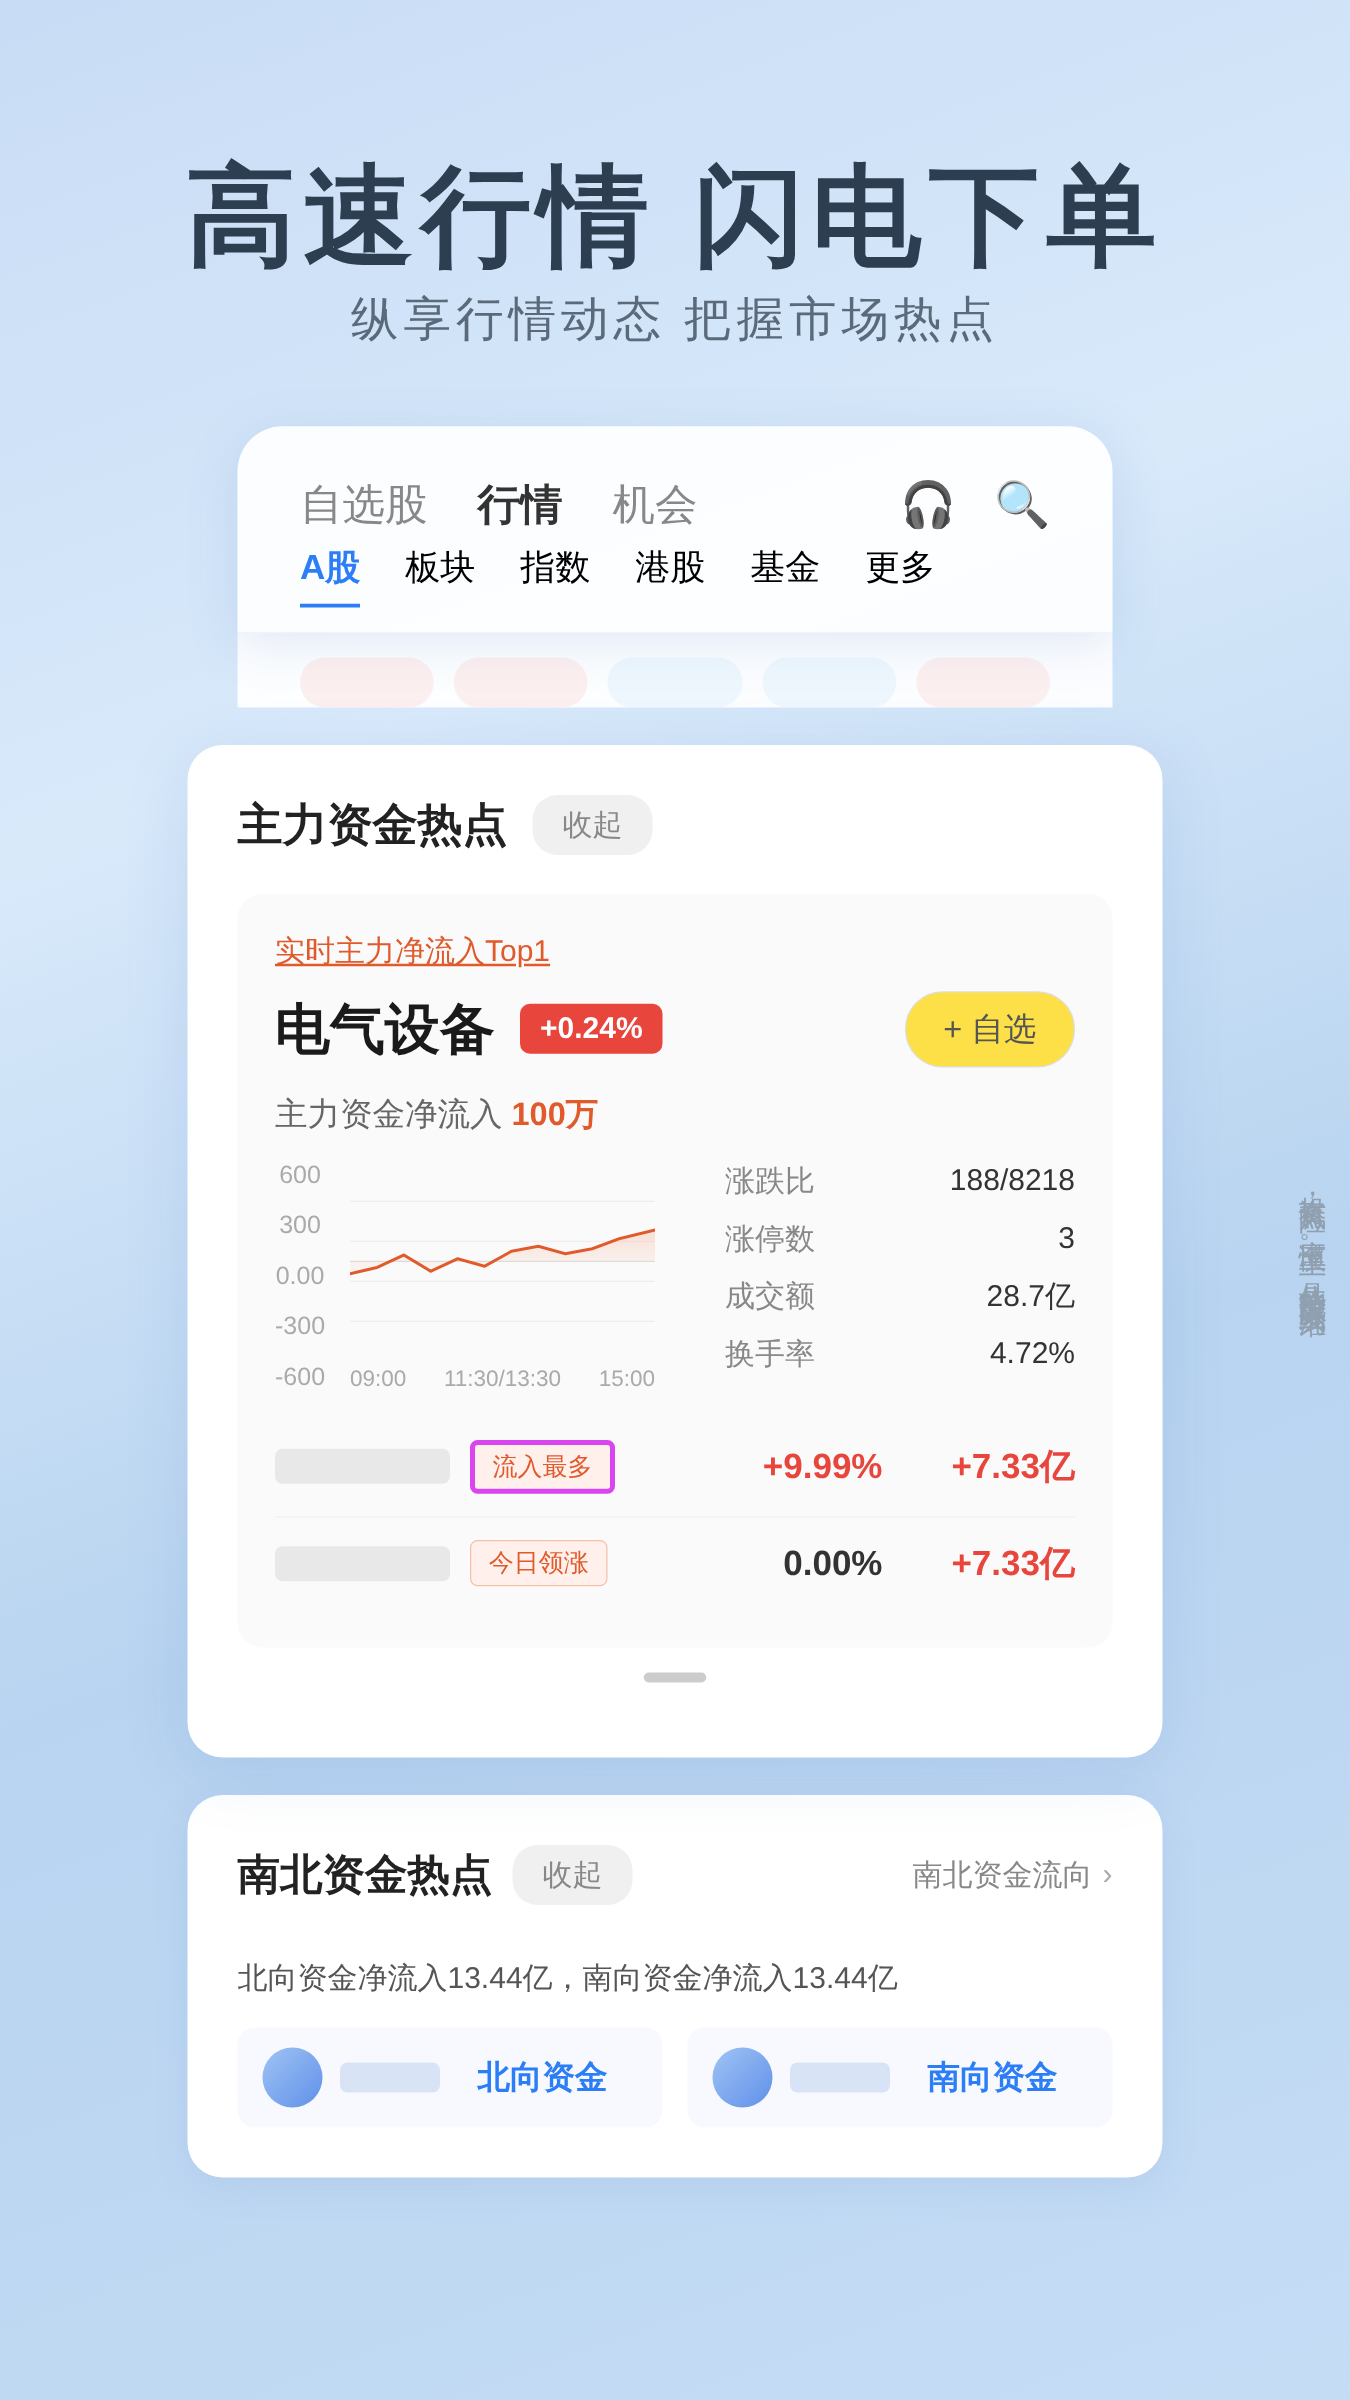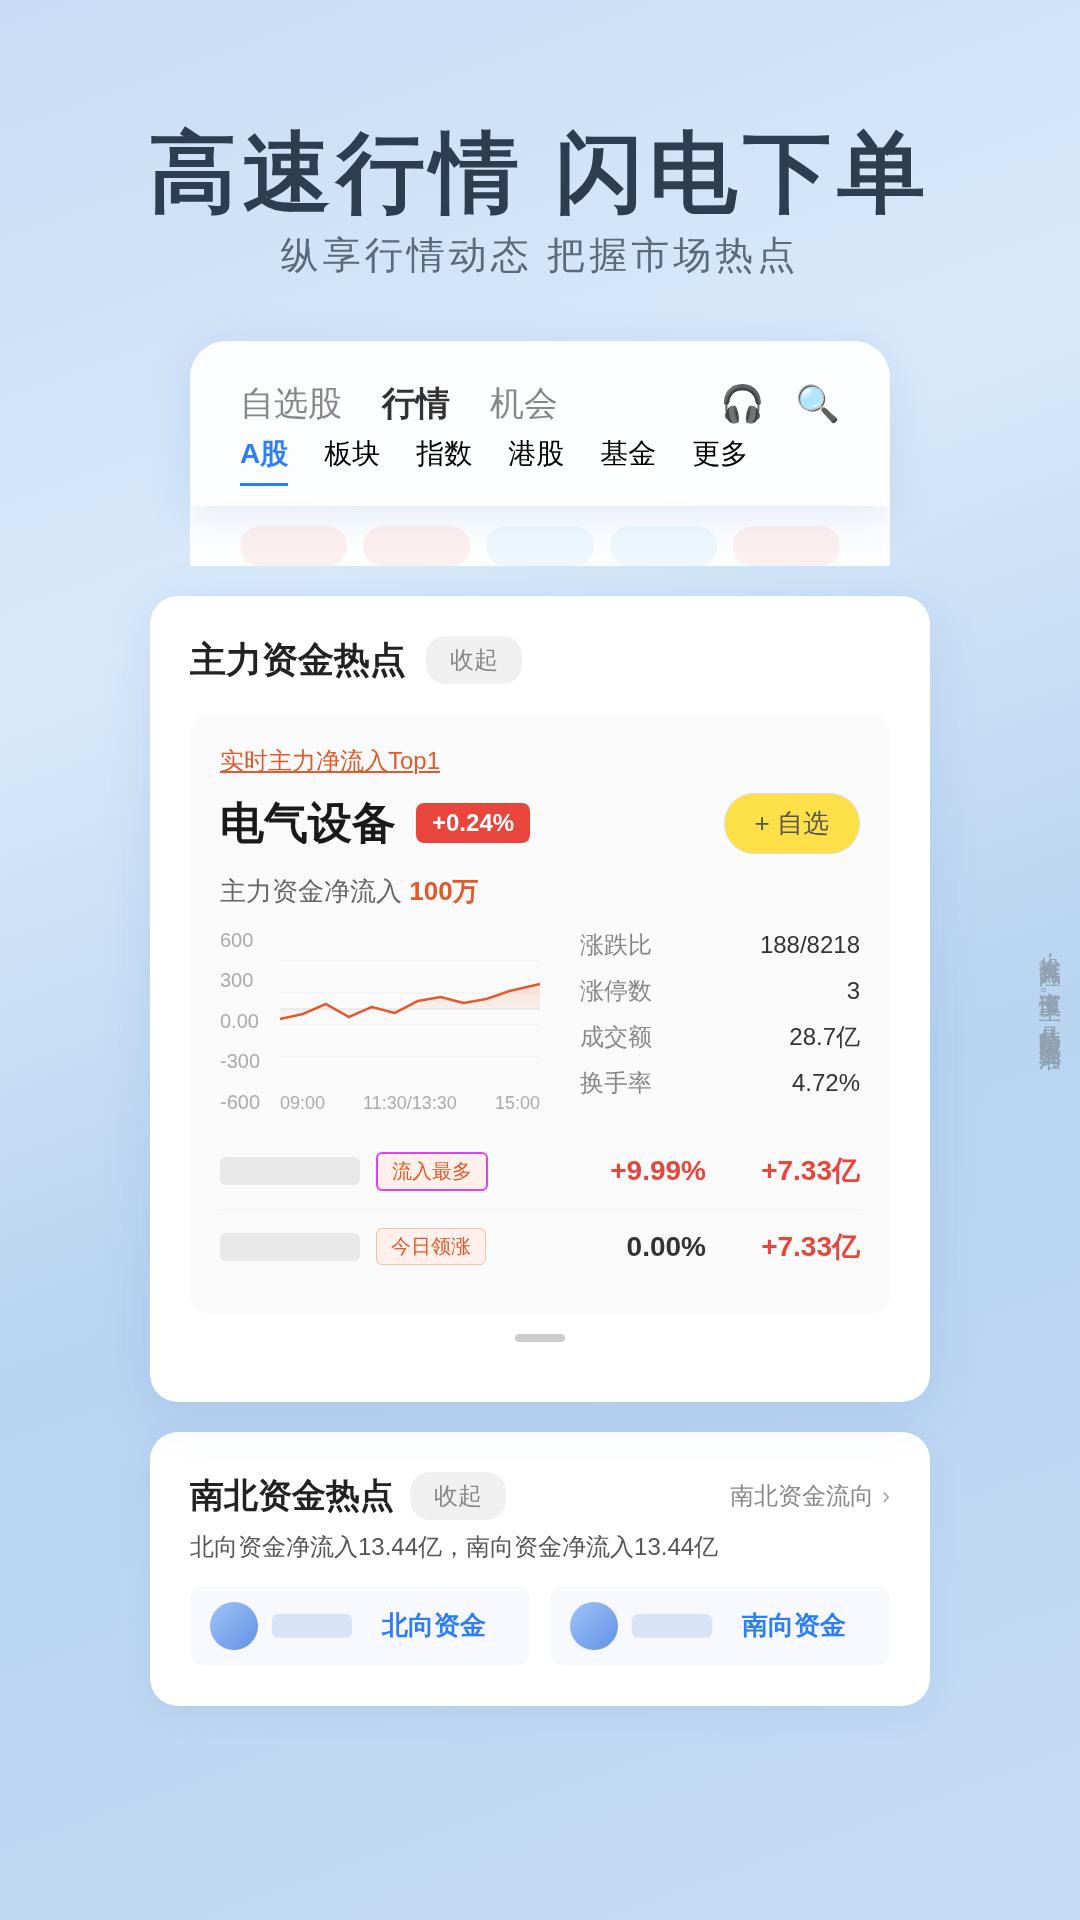--- a/index.html
+++ b/index.html
@@ -208,22 +208,23 @@
 
     .capital-amount {
       color: #e05a2b;
       font-size: 26px;
       font-weight: 600;
     }
 
     
     .chart-area {
       display: flex;
-      gap: 40px;
+      gap: 56px;
       margin-top: 20px;
+      text-align: center;
     }
 
     .chart-wrapper {
       flex: 1;
       position: relative;
     }
 
     .chart-y-labels {
       position: absolute;
       left: 0;
@@ -293,21 +294,21 @@
     .tag-badge {
       font-size: 20px;
       padding: 4px 14px;
       border-radius: 6px;
       margin-right: auto;
     }
 
     .tag-inflow {
       background: #fff0ec;
       color: #e05a2b;
-      border: 2px solid #d946ef;
+      border: 4px solid #d946ef;
     }
 
     .tag-leader {
       background: #fff0ec;
       color: #e05a2b;
       border: 1px solid #f5c0a8;
     }
 
     .stock-pct {
       font-size: 28px;
@@ -346,21 +347,21 @@
       border-radius: 28px;
       margin: 0 20px 20px;
       padding: 40px;
       box-shadow: 0 8px 30px rgba(80,120,200,0.1);
     }
 
     .second-card-header {
       display: flex;
       align-items: center;
       justify-content: space-between;
-      margin-bottom: 8px;
+      margin-bottom: 40px;
       gap: 28px;
     }
 
     .second-card-title-group {
       display: flex;
       align-items: center;
       gap: 16px;
     }
 
     .second-card-title {

